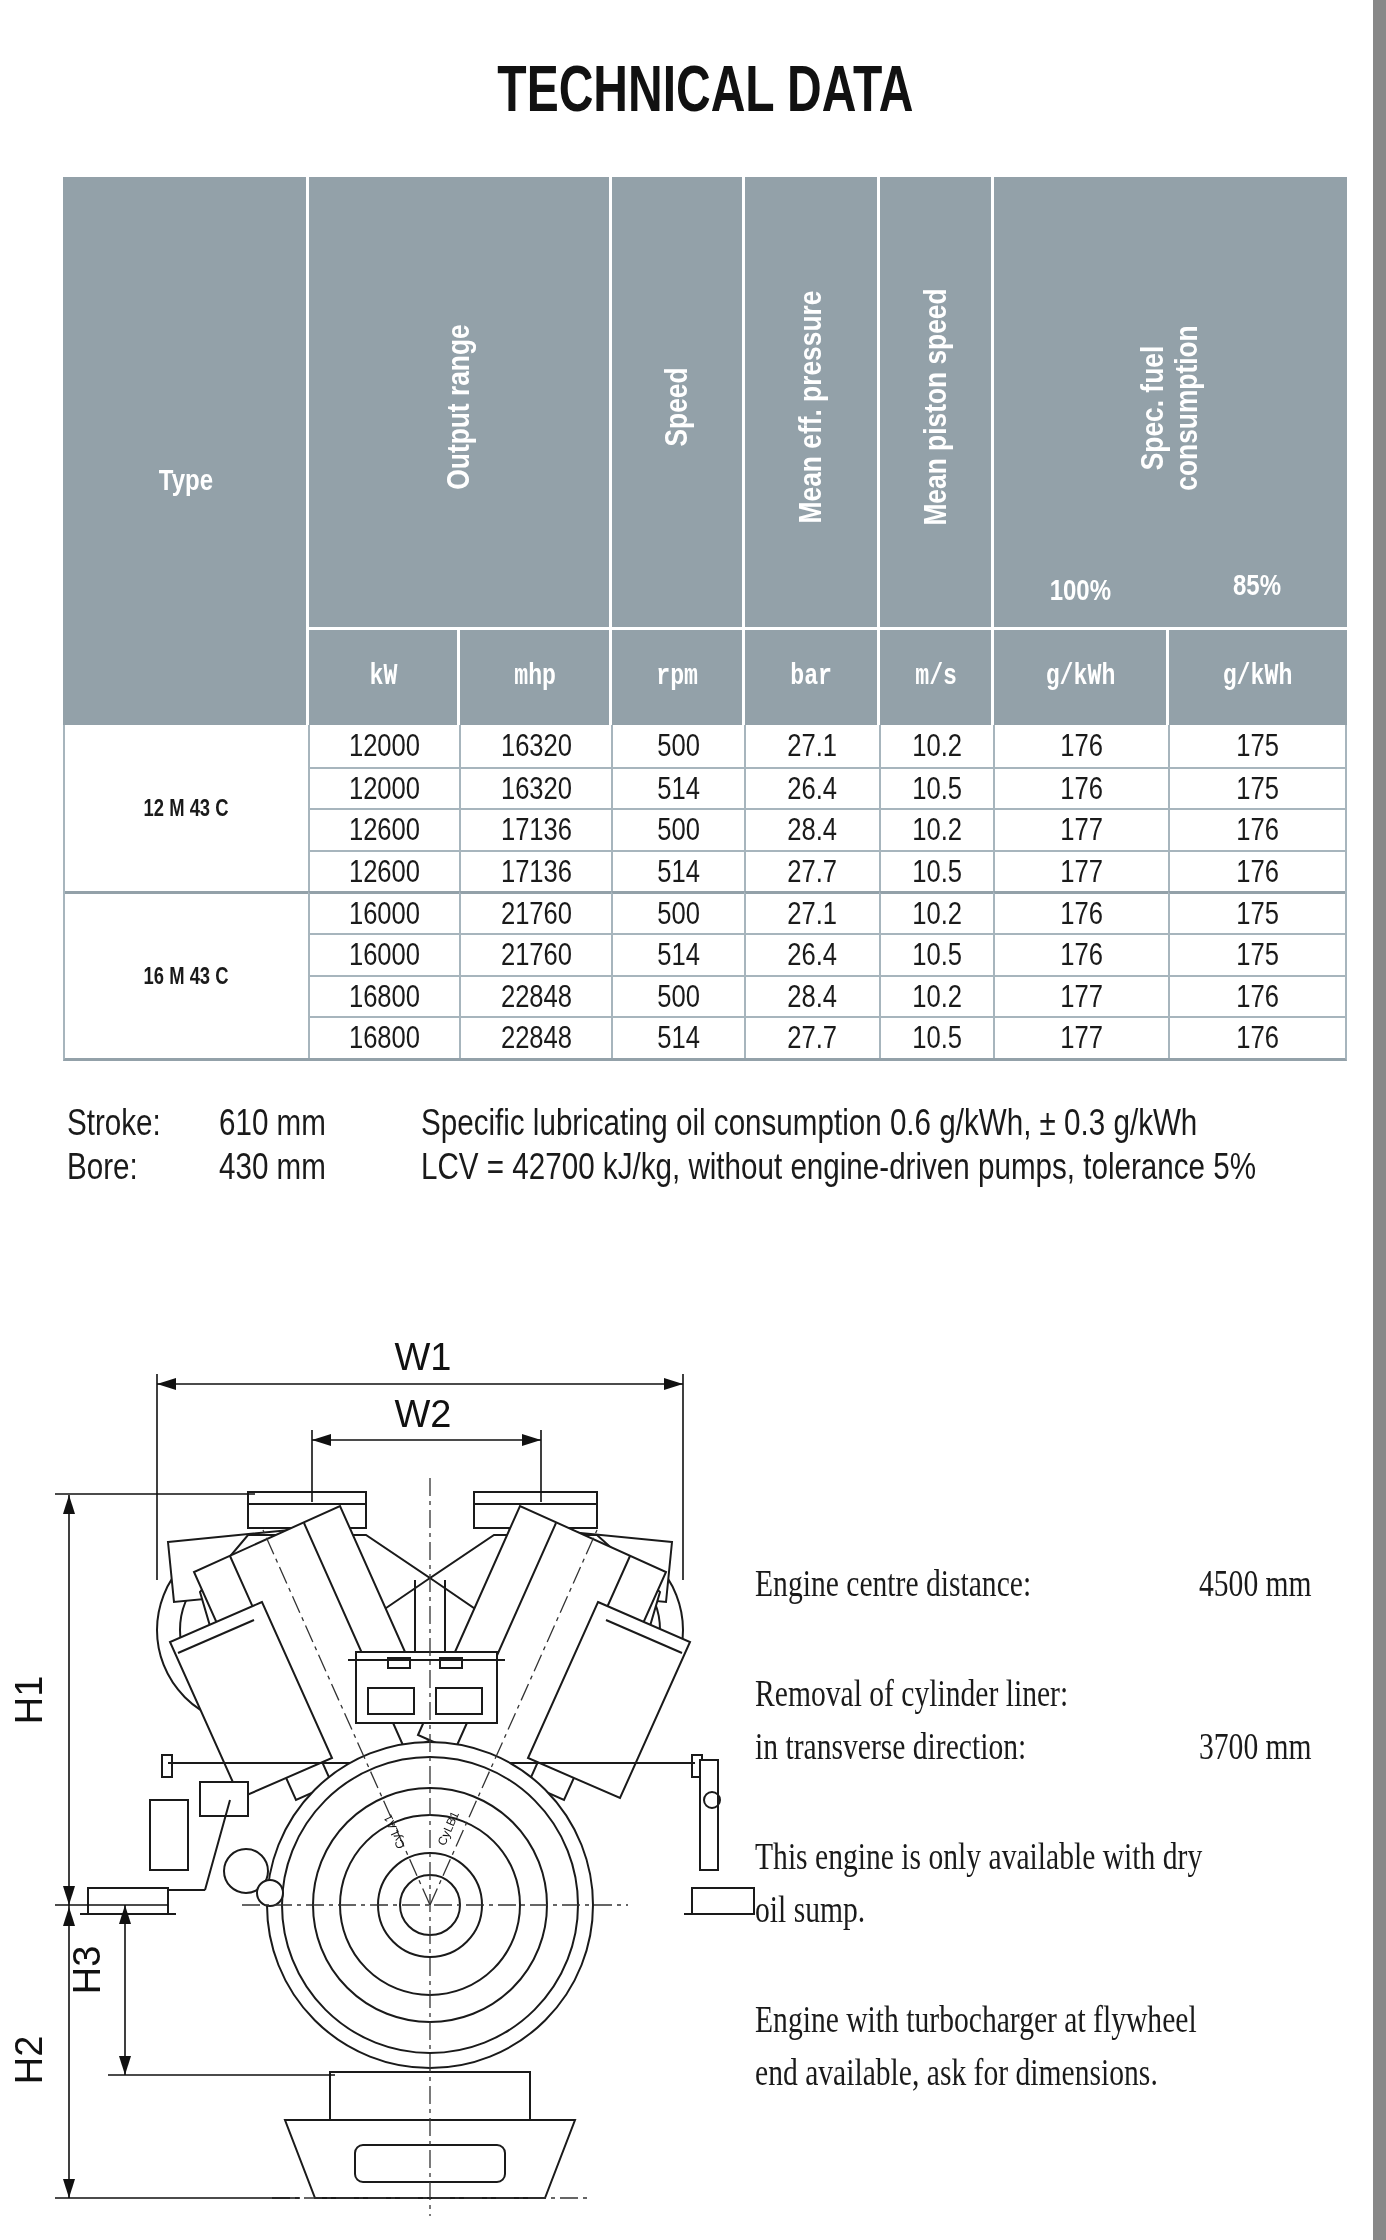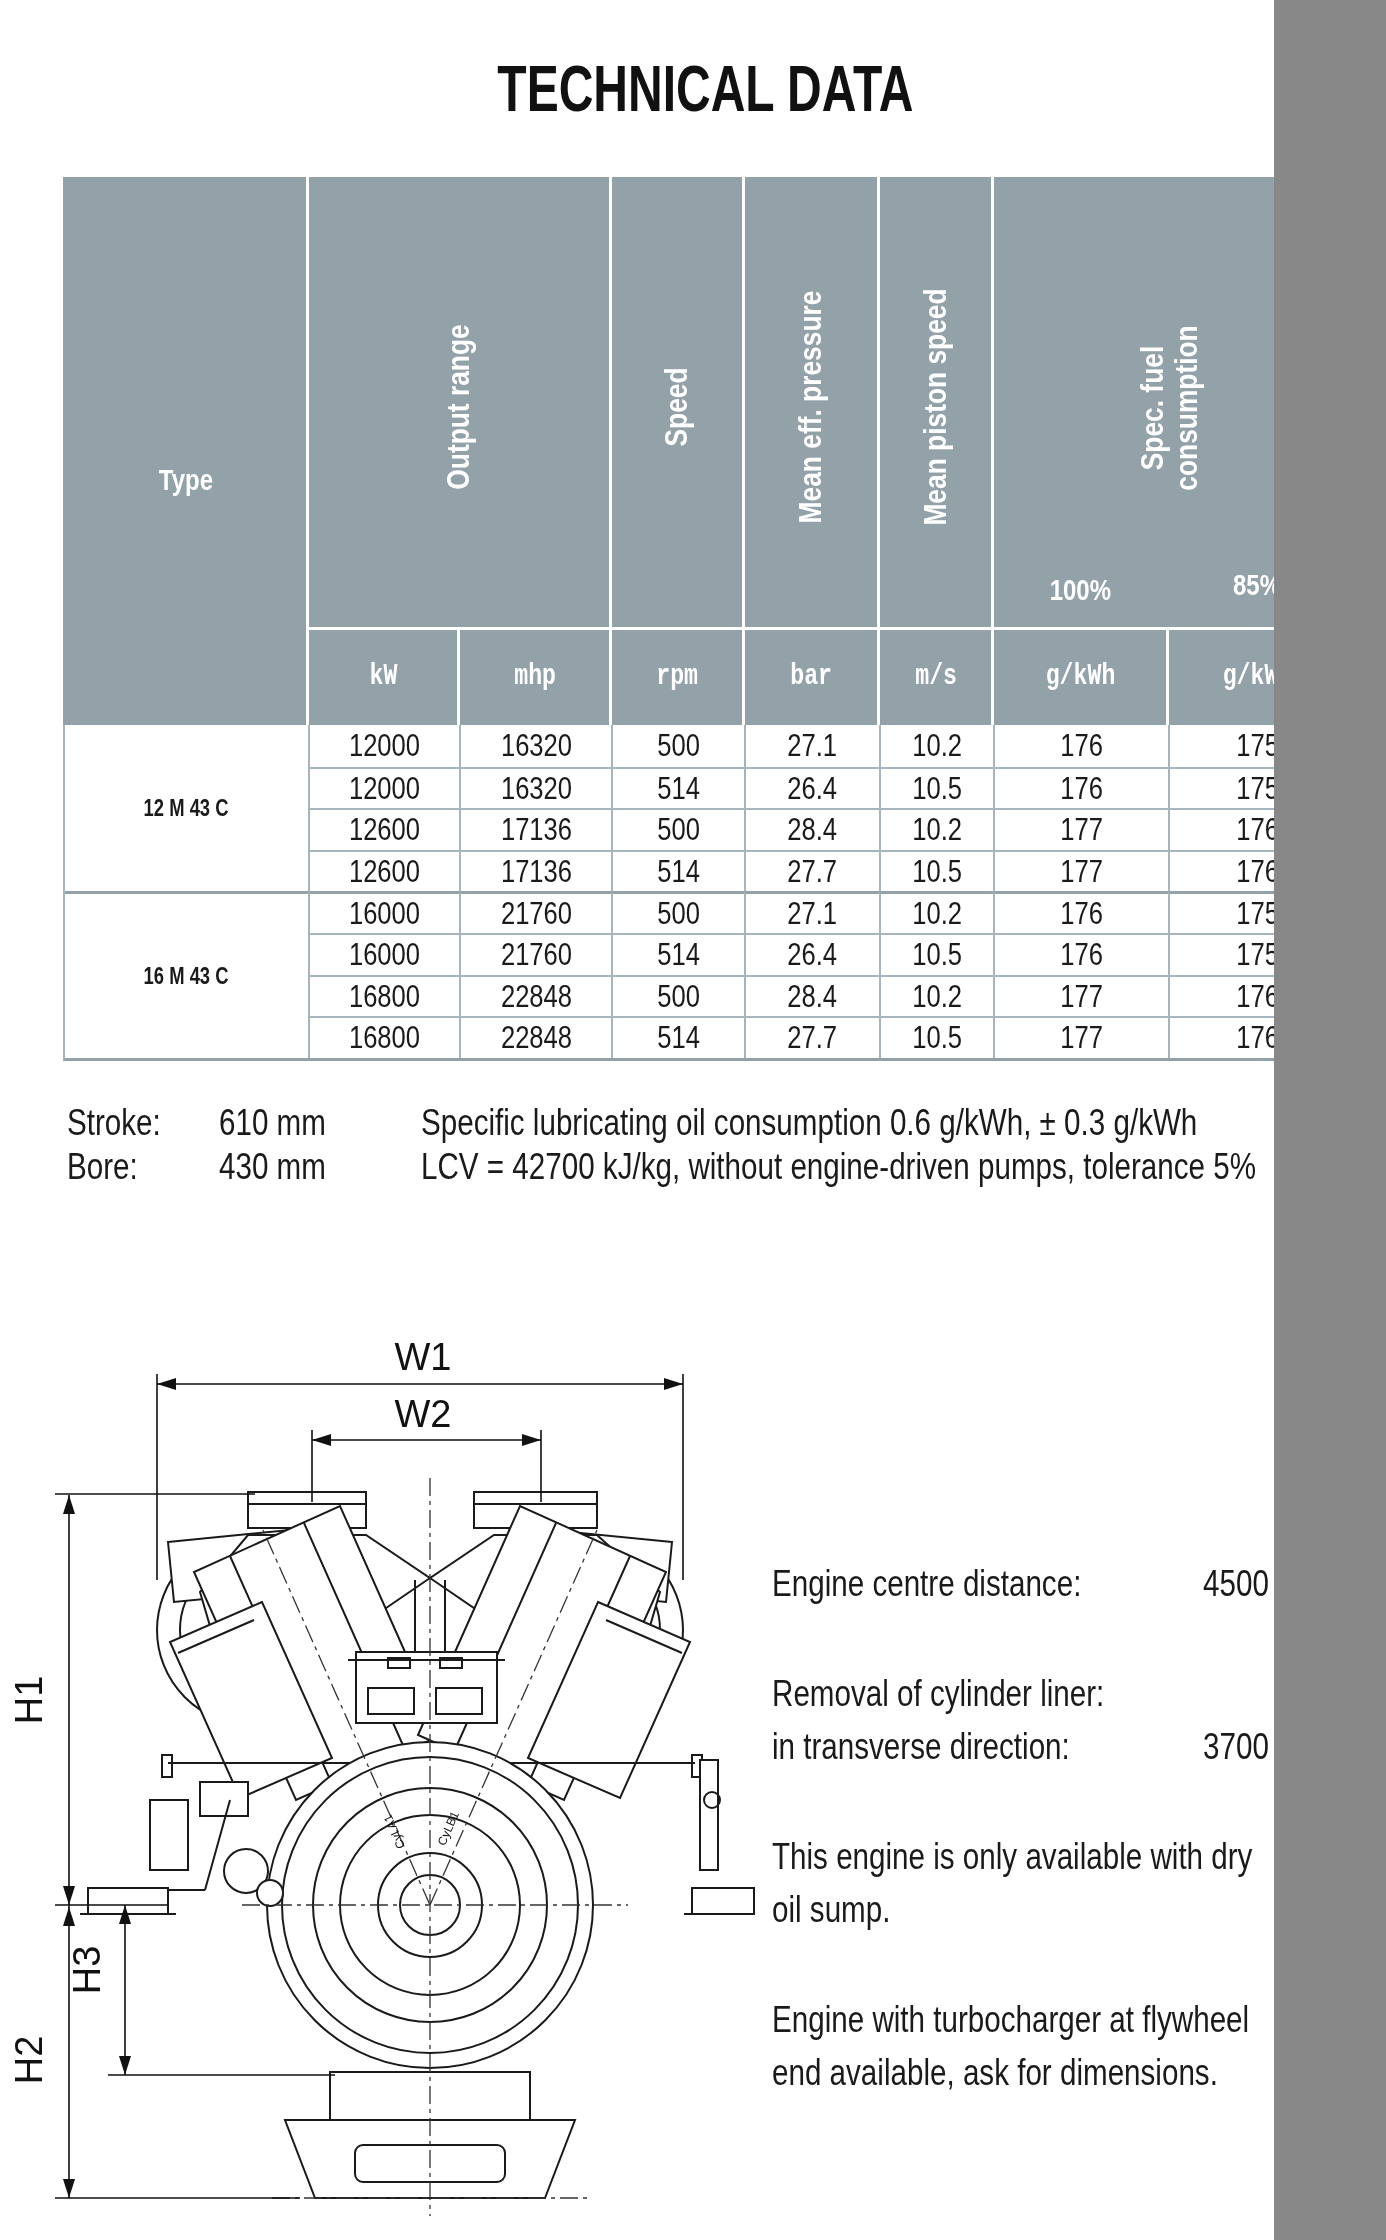--- a/index.html
+++ b/index.html
@@ -1,21 +1,21 @@
 <!DOCTYPE html>
 <html style="--header-bg: #93A1A9; --grid: #A7B5BD; --text: #1A1A1A;"><head>
 <meta charset="utf-8">
 <style>
   :root{
     --header-bg:#93A1A9;
     --grid:#A7B5BD;
     --text:#1A1A1A;
   }
   html,body{margin:0;padding:0;background:#888;}
-  .page{position:relative;width:1274px;height:2240px;background:#fff;overflow:hidden;
+  .page{position:relative;width:1373px;height:2240px;background:#fff;overflow:hidden;
         font-family:"Liberation Sans",sans-serif;color:var(--text);}
   
   .cx{display:inline-block;transform:scaleX(.8);transform-origin:50% 50%;white-space:nowrap;}
   .cxl{display:inline-block;transform:scaleX(.8);transform-origin:0 50%;white-space:nowrap;}
   .title{position:absolute;left:63px;top:52px;width:1284px;text-align:center;
          font-size:64px;font-weight:700;color:#111;letter-spacing:0;}
   .title .cx{transform:scaleX(.75);}
   
   .tbl{position:absolute;left:63px;top:177px;width:1284px;height:884px;}
   .thead{position:absolute;left:0;top:0;width:1284px;height:548px;background:var(--header-bg);}
@@ -37,21 +37,21 @@
   .c{display:flex;align-items:center;justify-content:center;font-size:32px;background:#fff;}
   .bt{border-top:2px solid var(--grid);}
   .bl{border-left:2px solid var(--grid);}
   .sec{border-top:3px solid var(--header-bg);}
   .typec{grid-column:1;font-weight:700;font-size:23px;}
   
   .notes{position:absolute;left:67px;top:1101px;font-size:37px;line-height:44px;}
   .notes .lbl{display:inline-block;width:152px;}
   .notes2{position:absolute;left:421px;top:1101px;font-size:37px;line-height:44px;}
   
-  .info{position:absolute;left:772px;top:1557px;width:585px;font-size:37px;line-height:53px;}
+  .info{position:absolute;left:755px;top:1557px;width:585px;font-size:37px;line-height:53px;font-family:Liberation Serif, serif;}
   .info .row{display:flex;}
   .info .val{margin-left:auto;}
   .info .p{margin-top:57px;}
   
   .draw{position:absolute;left:0;top:1330px;width:760px;height:910px;}
   svg text{font-family:"Liberation Sans",sans-serif;fill:#111;}
 </style>
 </head>
 <body>
 

